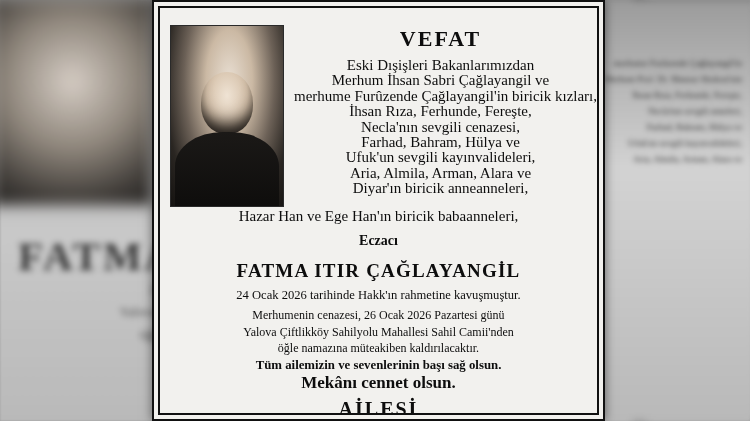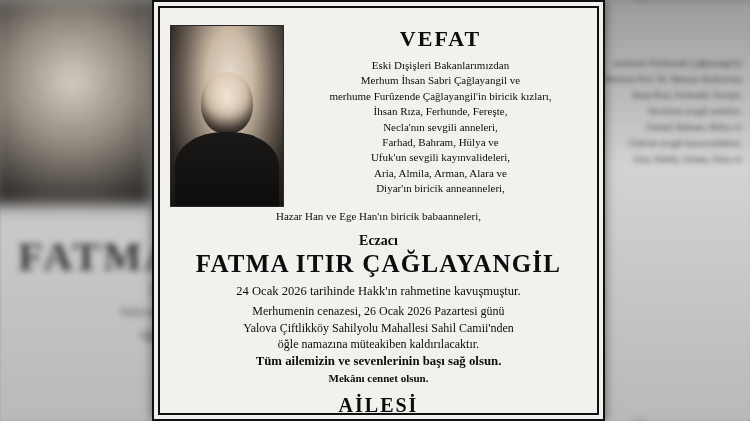--- a/index.html
+++ b/index.html
@@ -139,32 +139,32 @@
   }
 
   .t { text-align: center; color: #0d0d0d; }
   #title {
     font-size: 22px;
     font-weight: bold;
     letter-spacing: 2px;
     margin: 2px 0 6px 0;
   }
   .body-line {
-    font-size: 11px;
+    font-size: 15px;
     line-height: 15.4px;
     white-space: nowrap;
   }
   #eczaci {
     font-size: 14px;
     font-weight: bold;
     margin-top: 9px;
-    margin-bottom: 1px;
+    margin-bottom: 11px;
   }
   #fullname {
-    font-size: 25px;
+    font-size: 19px;
     font-weight: bold;
     letter-spacing: 1.2px;
     margin: 1px 0 6px 0;
     white-space: nowrap;
   }
   #death-line {
     font-size: 12.6px;
     margin-bottom: 4px;
   }
   .funeral-line {
@@ -172,21 +172,21 @@
     line-height: 16.5px;
     white-space: nowrap;
   }
   #condolence1 {
     font-size: 12.8px;
     font-weight: bold;
     margin-top: 0;
     line-height: 17px;
   }
   #condolence2 {
-    font-size: 11px;
+    font-size: 17px;
     font-weight: bold;
     line-height: 17px;
   }
   #family {
     font-size: 20px;
     font-weight: bold;
     letter-spacing: 2px;
     margin-top: 7px;
   }
   #clearfix { clear: both; height: 0; }
@@ -218,21 +218,21 @@
     <div id="notice-inner">
 
       <div id="photo"></div>
 
       <div class="t" id="title">VEFAT</div>
 
       <div class="t body-line">Eski Dışişleri Bakanlarımızdan</div>
       <div class="t body-line">Merhum İhsan Sabri Çağlayangil ve</div>
       <div class="t body-line">merhume Furûzende Çağlayangil'in biricik kızları,</div>
       <div class="t body-line">İhsan Rıza, Ferhunde, Fereşte,</div>
-      <div class="t body-line">Necla'nın sevgili anneleri,</div>
+      <div class="t body-line">Necla'nın sevgili cenazesi,</div>
       <div class="t body-line">Farhad, Bahram, Hülya ve</div>
       <div class="t body-line">Ufuk'un sevgili kayınvalideleri,</div>
       <div class="t body-line">Aria, Almila, Arman, Alara ve</div>
       <div class="t body-line">Diyar'ın biricik anneanneleri,</div>
 
       <div id="clearfix"></div>
 
       <div class="t body-line">Hazar Han ve Ege Han'ın biricik babaanneleri,</div>
 
       <div class="t" id="eczaci">Eczacı</div>

